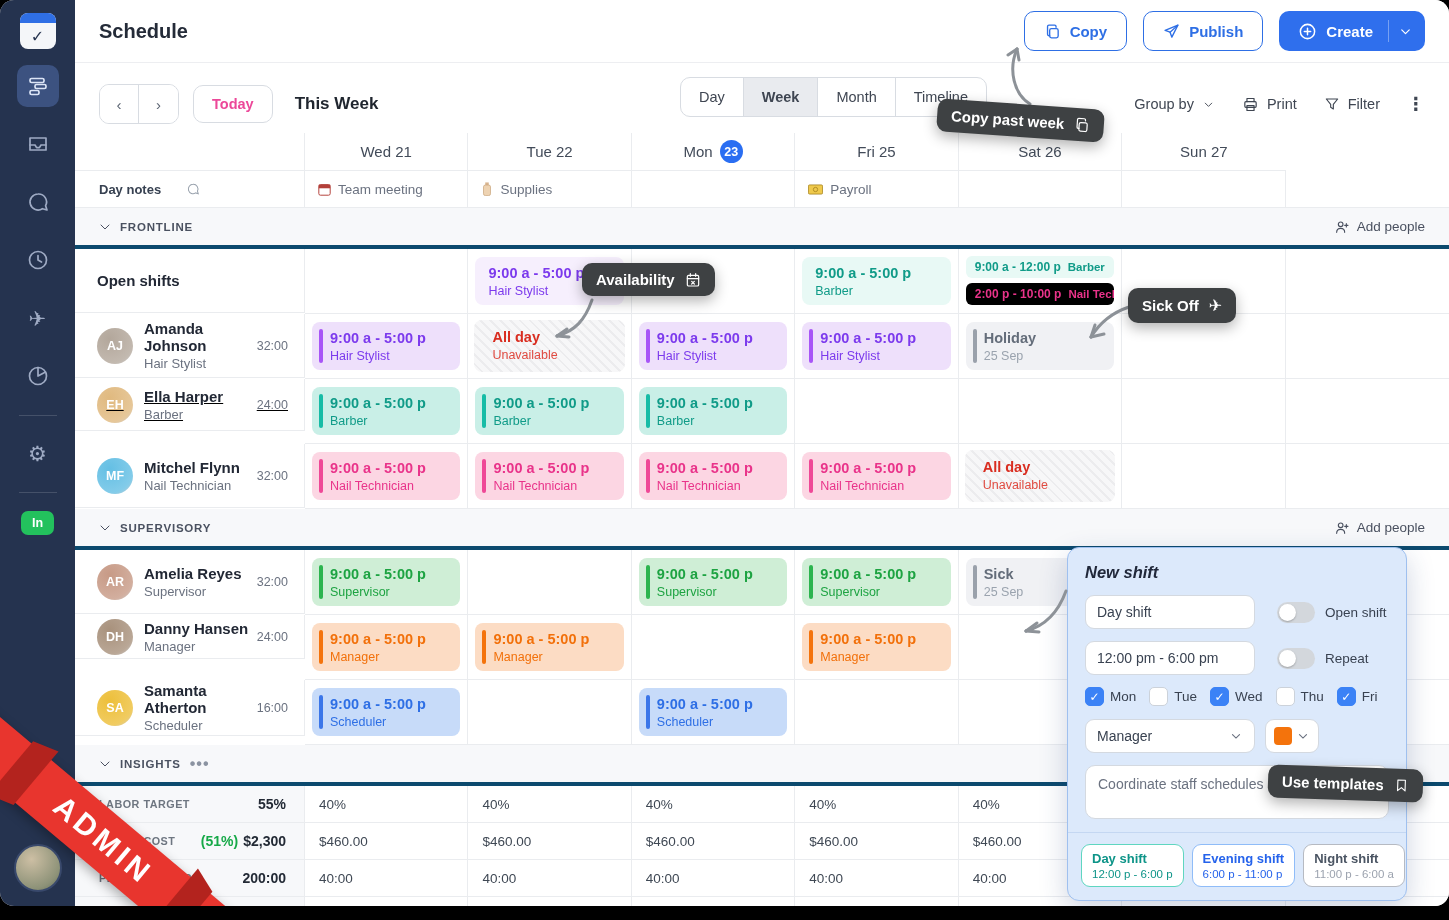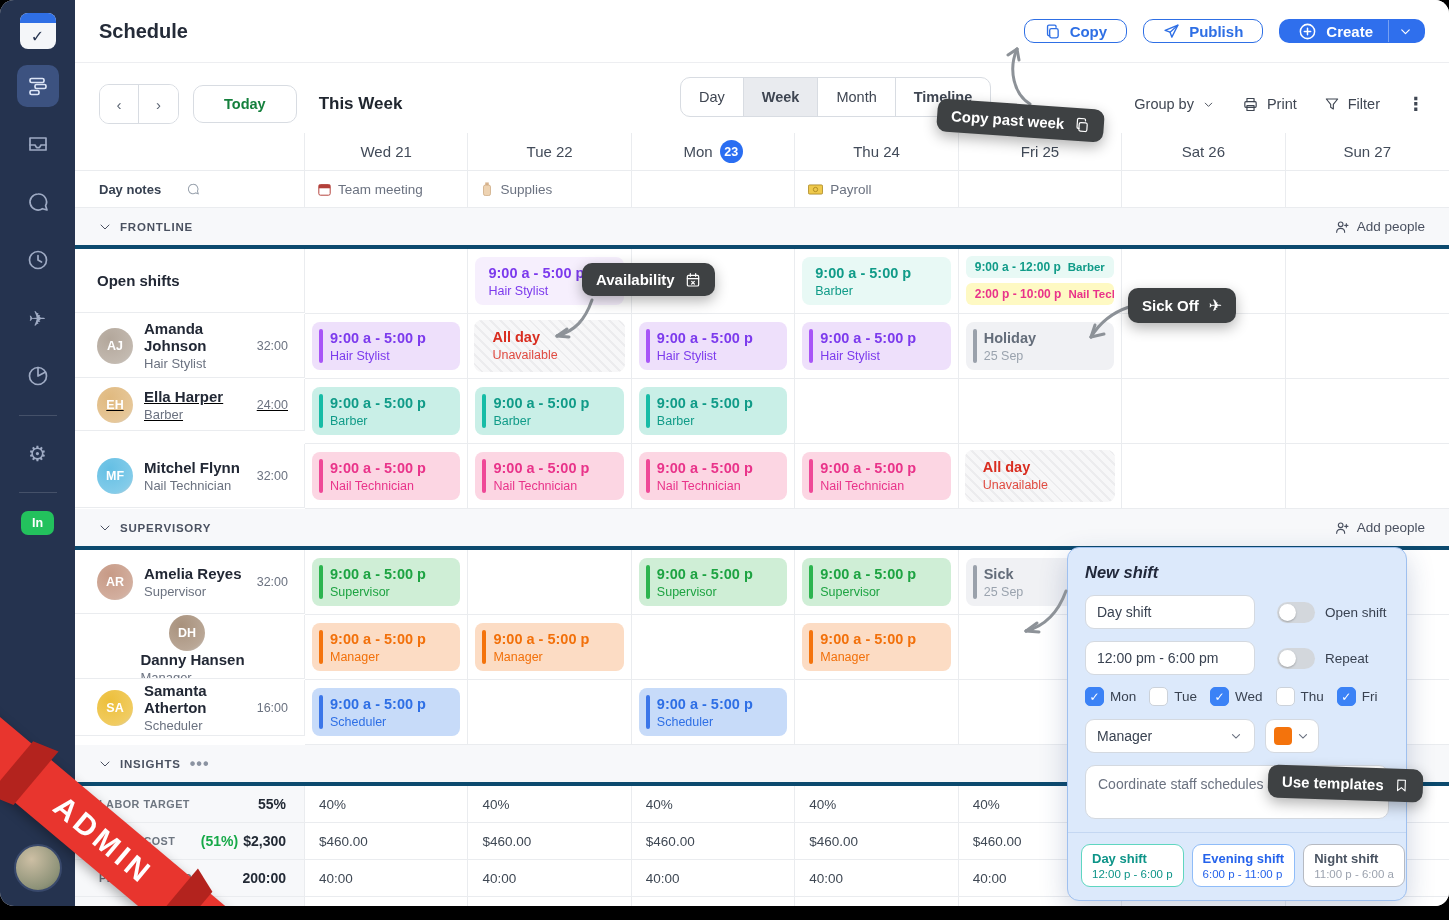--- a/index.html
+++ b/index.html
@@ -18,35 +18,35 @@
   .nav-item .glyph { color:#9fabc4; font-size:21px; line-height:1; }
   .side-div { width:38px; height:1px; background:rgba(255,255,255,.15); margin-top:18px; }
   .in-badge { margin-top:18px; background:#23c15d; color:#fff; font-size:12.5px; font-weight:700; padding:5px 11px; border-radius:7px; cursor:pointer; }
   .side-avatar { position:absolute; bottom:14px; left:14px; width:48px; height:48px; border-radius:50%; background:radial-gradient(circle at 35% 30%, #cdbfa4, #8d9278 70%, #5e6a55); border:2px solid #39496c; }
 
   
   .main { position:absolute; left:75px; top:0; width:1374px; height:906px; background:#fff; }
   .topbar { height:63px; display:flex; align-items:center; padding:0 24px; border-bottom:1px solid #edeef1; }
   .page-title { font-size:20px; font-weight:700; color:#242b38; }
   .actions { margin-left:auto; display:flex; gap:16px; }
-  .btn { height:24px; border-radius:10px; font-weight:700; font-size:15px; display:inline-flex; align-items:center; gap:9px; padding:0 19px; cursor:pointer; font-family:inherit; background:#fff; }
+  .btn { height:40px; border-radius:10px; font-weight:700; font-size:15px; display:inline-flex; align-items:center; gap:9px; padding:0 19px; cursor:pointer; font-family:inherit; background:#fff; }
   .btn.outline { border:1.5px solid #2e6fe5; color:#2e6fe5; }
   .btn.primary { background:#2f6fed; border:none; color:#fff; padding-right:12px; }
   .btn svg { stroke:currentColor; fill:none; stroke-width:1.9; stroke-linecap:round; stroke-linejoin:round; }
   .vline { width:1px; height:22px; background:rgba(255,255,255,.35); margin-left:6px; }
 
   .toolbar { position:relative; display:flex; align-items:center; gap:14px; padding:12px 24px 0; height:70px; }
   .navgroup { display:flex; border:1px solid #d8dce2; border-radius:10px; overflow:hidden; }
   .navgroup button { width:39px; height:38px; background:#fff; border:none; color:#5b6472; font-size:15px; cursor:pointer; }
   .navgroup button:first-child { border-right:1px solid #d8dce2; }
-  .today-btn { height:38px; padding:0 30px; background:#fff; border:1px solid #d8dce2; border-radius:10px; font-size:14.5px; font-weight:600; color:#15803d; cursor:pointer; font-family:inherit; }
+  .today-btn { height:38px; padding:0 18px; background:#fff; border:1px solid #d8dce2; border-radius:10px; font-size:14.5px; font-weight:600; color:#ec4899; cursor:pointer; font-family:inherit; }
   .range { font-size:17px; font-weight:700; color:#20262f; margin-left:8px; }
   .tabs { position:absolute; left:605px; top:14px; display:flex; border:1px solid #d8dce2; border-radius:10px; overflow:hidden; background:#fff; }
   .tab { padding:0 18px; height:38px; line-height:38px; font-size:14.5px; color:#3f4652; cursor:pointer; border-right:1px solid #d8dce2; }
-  .tab:last-child { border-right:none;font-weight:bold; }
+  .tab:last-child { border-right:none; }
   .tab.active { background:#e9ebef; font-weight:700; }
   .tool-right { margin-left:auto; display:flex; align-items:center; gap:27px; }
   .tool { display:flex; align-items:center; gap:8px; font-size:14.5px; color:#3f4652; cursor:pointer; }
   .tool svg { stroke:#3f4652; fill:none; stroke-width:1.7; stroke-linecap:round; stroke-linejoin:round; }
 
   
   .grid { width:1374px; }
   .grow { display:grid; grid-template-columns:230px repeat(7,1fr); }
   .gcell { border-right:1px solid #eaecef; border-bottom:1px solid #eaecef; position:relative; overflow:hidden; }
   .gcell:last-child { border-right:none; }
@@ -255,23 +255,20 @@
             <span>Wed 21</span>
           </div>
           <div class="gcell dayhdr">
             <span>Tue 22</span>
           </div>
           <div class="gcell dayhdr">
             <span>Mon</span>
             <span class="daybadge">23</span>
           </div>
           <div class="gcell dayhdr">
-            <span>Thu 24</span>
-          </div>
-          <div class="gcell dayhdr">
             <span>Fri 25</span>
           </div>
           <div class="gcell dayhdr">
             <span>Sat 26</span>
           </div>
           <div class="gcell dayhdr">
             <span>Sun 27</span>
           </div>
         </div>
         <div class="grow ">
@@ -341,21 +338,21 @@
                 <div class="t" style="color:#109b88">9:00 a - 5:00 p</div>
                 <div class="r" style="color:#109b88">Barber</div>
               </div>
             </div>
           </div>
           <div class="gcell ">
             <div class="mini" style="background:#e8f9f5;color:#109b88">
         <span>9:00 a - 12:00 p</span>
               <span class="mr">Barber</span>
             </div>
-            <div class="mini" style="background:#fef9c3;color:#e9338a">
+            <div class="mini" style="background:#000000;color:#e9338a">
         <span>2:00 p - 10:00 p</span>
               <span class="mr">Nail Technician</span>
             </div>
           </div>
           <div class="gcell "></div>
           <div class="gcell "></div>
         </div>
         <div class="grow ">
           <div class="gcell name-col" style="height: 64px;">
             <span class="avatar" style="background:radial-gradient(circle at 35% 30%, #b3a79b, #b3a79bcc 70%, #00000033)">AJ</span>
@@ -566,21 +563,21 @@
       <div>
                 <div class="t">Sick</div>
                 <div class="r">25 Sep</div>
               </div>
             </div>
           </div>
           <div class="gcell "></div>
           <div class="gcell "></div>
         </div>
         <div class="grow ">
-          <div class="gcell name-col" style="height: 64px; flex-direction: column;">
+          <div class="gcell name-col" style="height: 44px;">
             <span class="avatar" style="background:radial-gradient(circle at 35% 30%, #a8917c, #a8917ccc 70%, #00000033)">DH</span>
         <span class="who">
               <span class="pname">Danny Hansen</span>
         <span class="prole">Manager</span>
             </span>
         <span class="phours">24:00</span>
           </div>
           <div class="gcell ">
             <div class="card" style="background:#fcdcc4">
       <span class="bar" style="background:#f4730c"></span>

